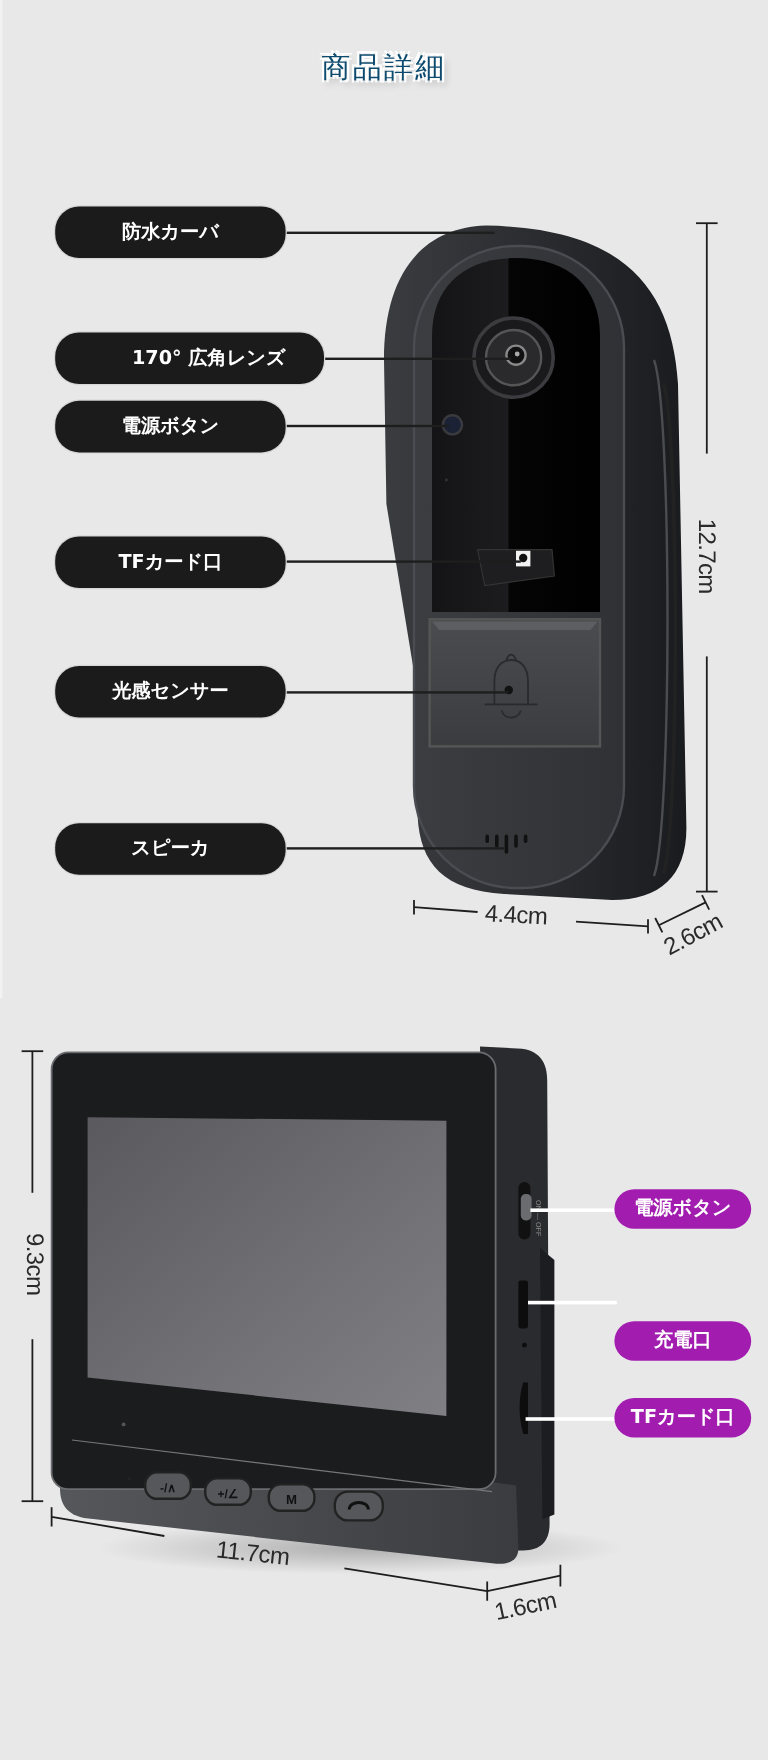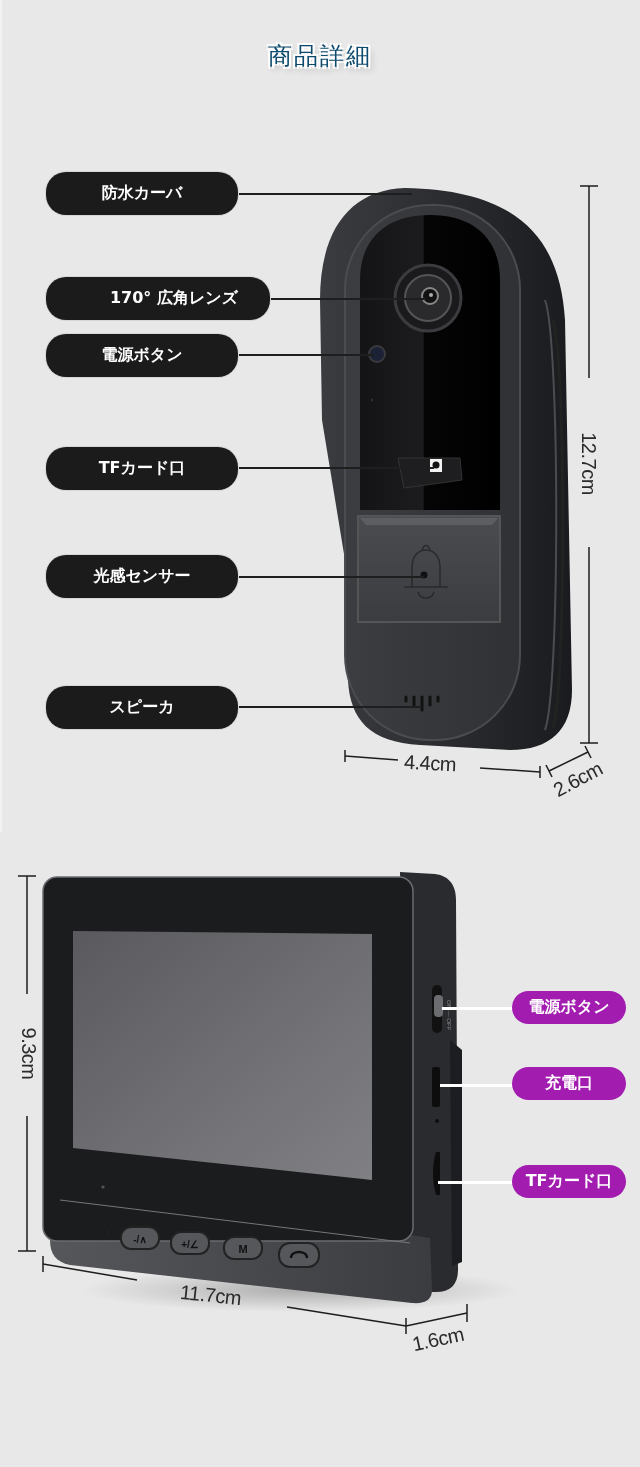--- a/index.html
+++ b/index.html
@@ -219,18 +219,18 @@
     <line x1="406" y1="1326" x2="467" y2="1313"></line>
     <line x1="467" y1="1304" x2="467" y2="1322"></line>
   </g>
 </svg>
 
 <div class="leader white" style="left:442px;top:1007px;width:72px;"></div>
 <div class="leader white" style="left:440px;top:1084px;width:74px;"></div>
 <div class="leader white" style="left:438px;top:1181px;width:76px;"></div>
 
 <div class="pill" style="top:991px;">電源ボタン</div>
-<div class="pill" style="top:1067px;">充電口</div>
+<div class="pill" style="top:1101px;">充電口</div>
 <div class="pill" style="top:1165px;">TFカード口</div>
 
 <div class="dim-text" style="left:-4px;top:1042px;transform:rotate(90deg);width:64px;text-align:center;">9.3cm</div>
 <div class="dim-text" style="left:180px;top:1284px;transform:rotate(6deg);">11.7cm</div>
 <div class="dim-text" style="left:412px;top:1328px;transform:rotate(-12deg);">1.6cm</div>
 
 </body></html>

